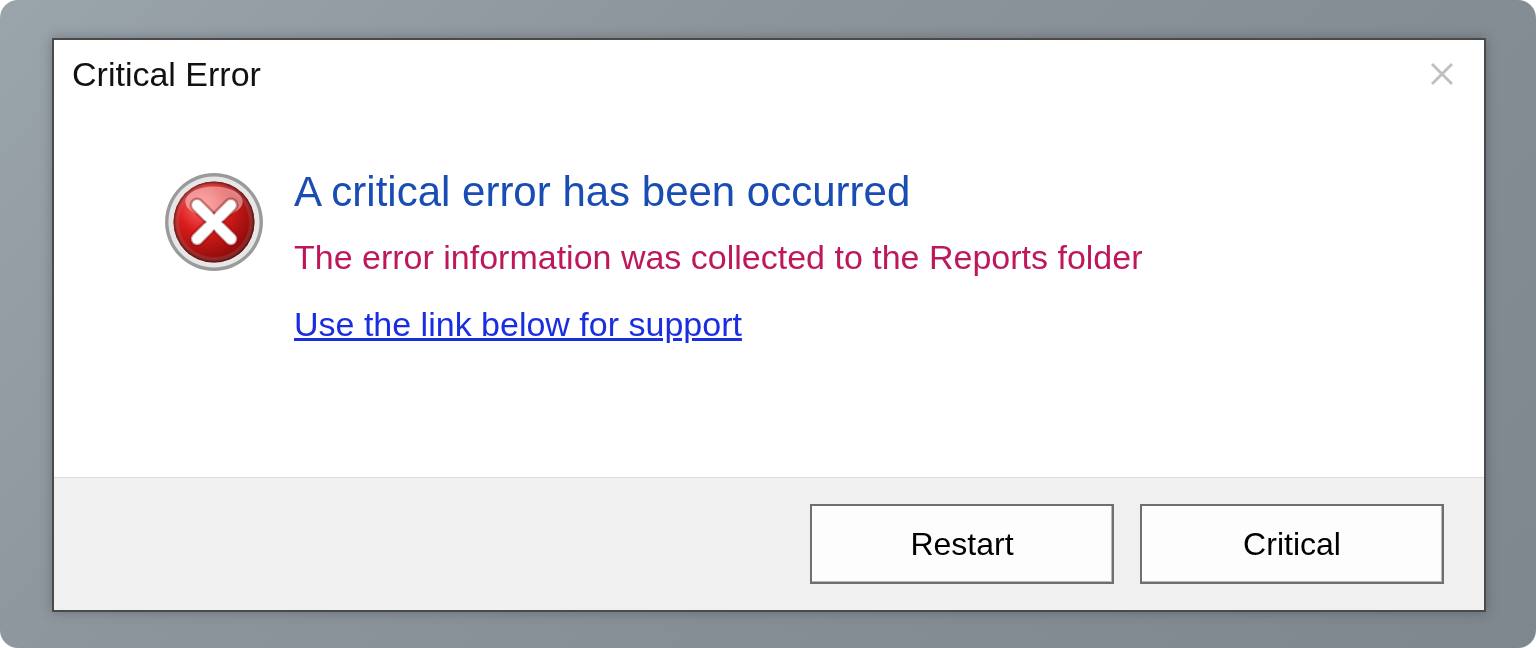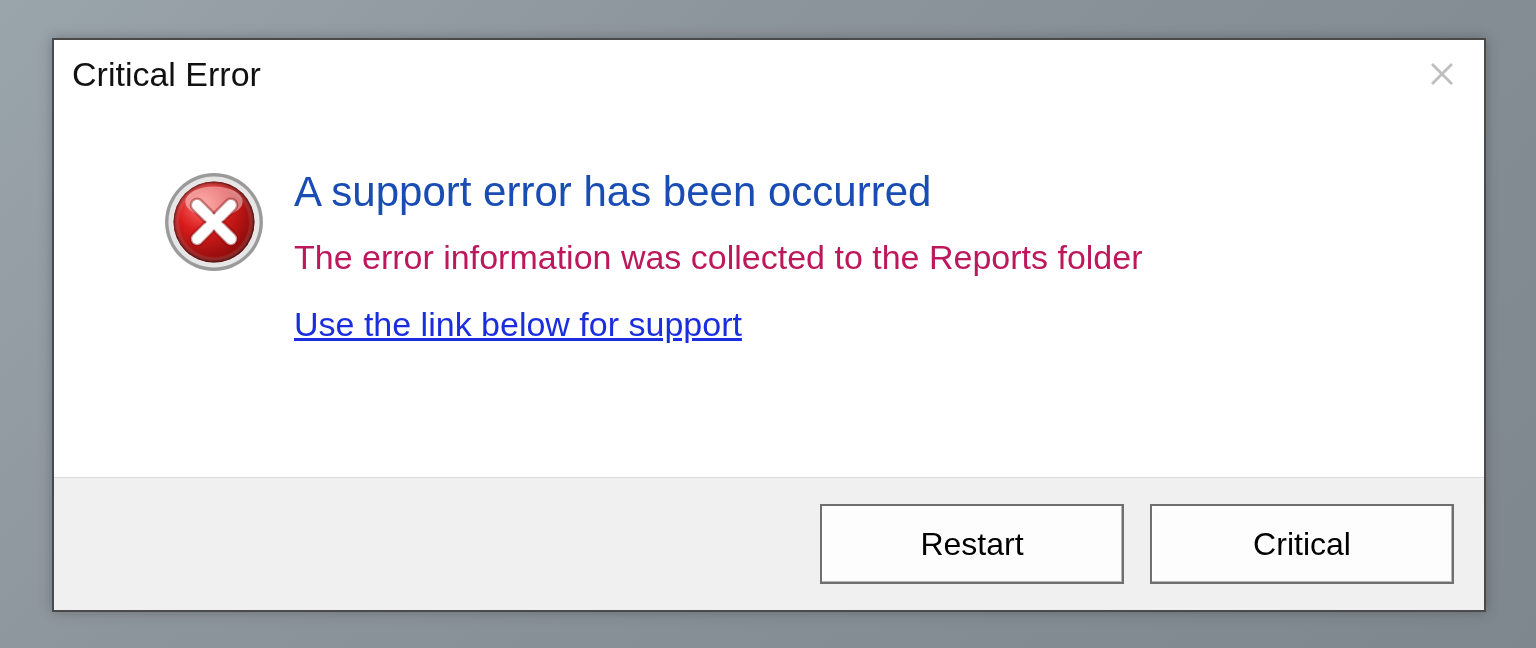--- a/index.html
+++ b/index.html
@@ -8,20 +8,21 @@
     width: 1536px;
     height: 648px;
     font-family: "Segoe UI", Tahoma, sans-serif;
     overflow: hidden;
   }
   .desktop {
     width: 100%;
     height: 100%;
     background: linear-gradient(135deg, #9aa4ab 0%, #8d959c 35%, #868f96 60%, #7e878e 100%);
     position: relative;
+    border-radius: 18px;
   }
   .dialog {
     position: absolute;
     left: 52px;
     top: 38px;
     width: 1430px;
     height: 570px;
     background: #ffffff;
     border: 2px solid #4a4a4a;
     box-shadow: 0 0 12px rgba(0,0,0,0.25);
@@ -80,21 +81,21 @@
   }
   .support-link {
     font-size: 34px;
     color: #1a2ee0;
     text-decoration: underline;
     cursor: pointer;
   }
   .footer {
     background: #f0f0f0;
     border-top: 1px solid #dcdcdc;
-    padding: 26px 30px;
+    padding: 26px 40px;
     display: flex;
     justify-content: flex-end;
     gap: 26px;
     margin-top: 44px;
   }
   .btn {
     min-width: 300px;
     height: 76px;
     background: #fdfdfd;
     border: 2px solid #6f6f6f;
@@ -151,21 +152,21 @@
             <line x1="42" y1="22" x2="22" y2="42"></line>
           </g>
           <g stroke="#ffffff" stroke-width="6" stroke-linecap="round">
             <line x1="22" y1="22" x2="42" y2="42"></line>
             <line x1="42" y1="22" x2="22" y2="42"></line>
           </g>
         </svg>
       </div>
 
       <div class="text-col">
-        <div class="headline">A support error has been occurred</div>
+        <div class="headline">A critical error has been occurred</div>
         <div class="subtext">The error information was collected to the Reports folder</div>
         <a class="support-link">Use the link below for support</a>
       </div>
     </div>
 
     <div class="footer">
       <div class="btn">Restart</div>
       <div class="btn">Critical</div>
     </div>
 

